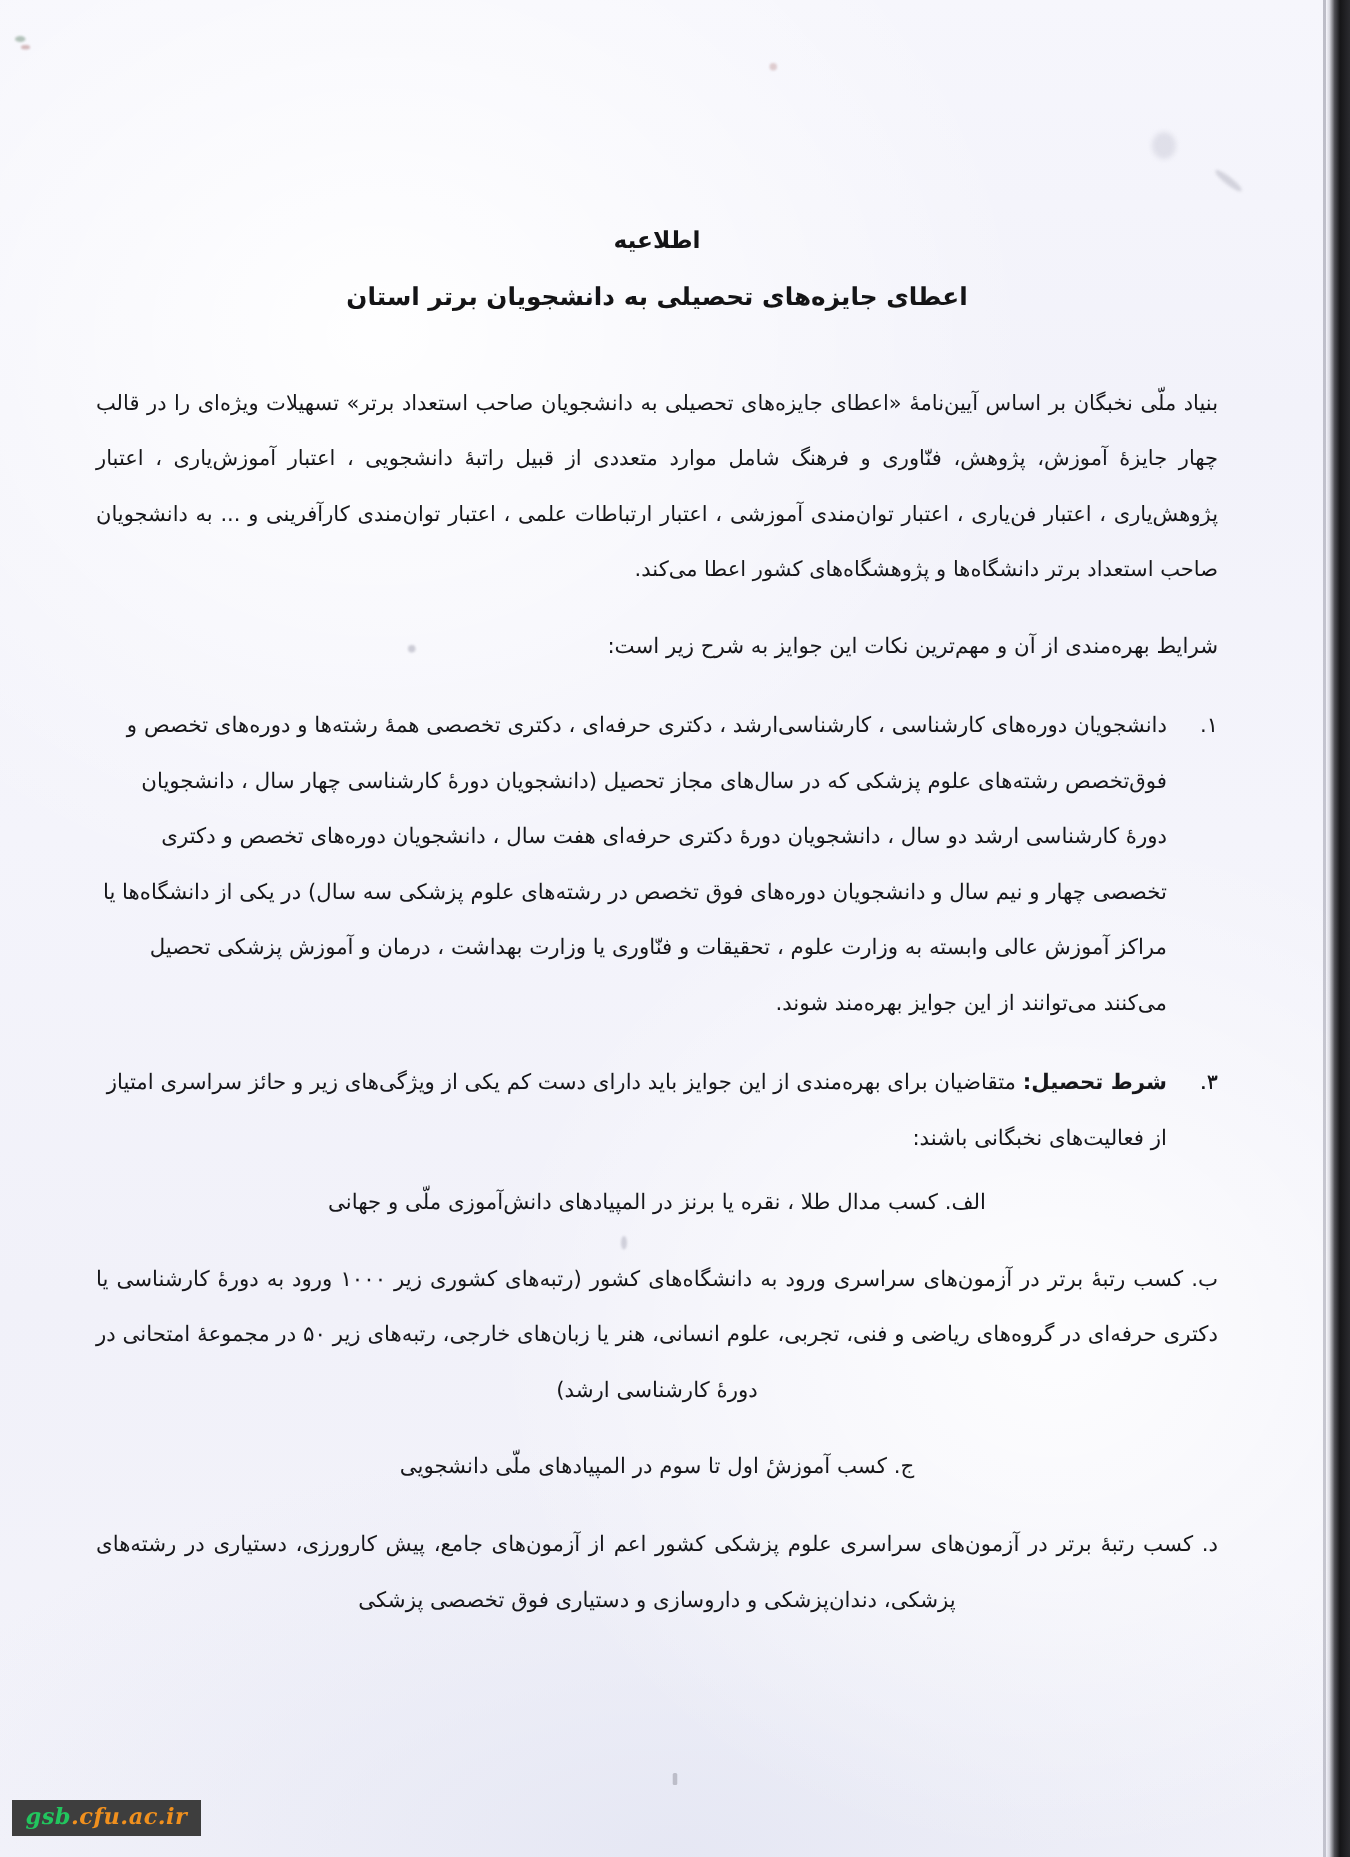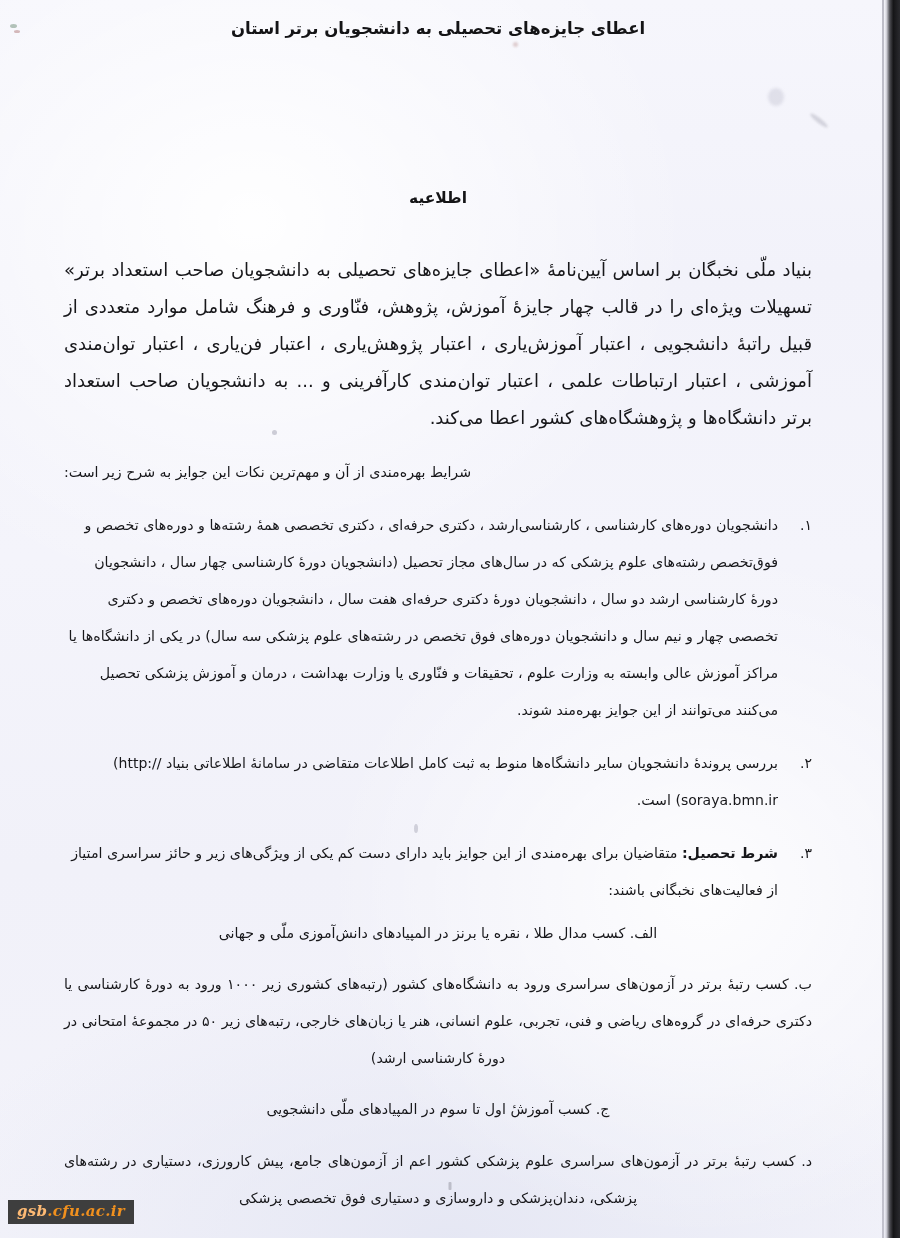--- a/index.html
+++ b/index.html
@@ -75,41 +75,41 @@
     color: #141416;
   }
   #title-1 { margin-top: 151px; }
   #title-2 {
     margin-top: 19px;
     font-size: 16.5px;
   }
 
   
   .para {
-    font-size: 18px;
+    font-size: 14px;
     line-height: 37px;
     text-align: justify;
     text-align-last: right;
     color: #17171a;
   }
 
   #intro-para {
     margin-top: 44px;
   }
 
   .line-right {
     font-size: 14.2px;
     line-height: 37px;
     text-align: right;
     color: #17171a;
   }
 
   #conditions-lead {
     margin-top: 2px;
-    text-align: left;
+    text-align: right;
   }
 
   
   ol.numbered {
     list-style: none;
     margin: 0;
     padding: 0;
   }
   ol.numbered > li {
     position: relative;
@@ -176,21 +176,21 @@
     padding: 4px 9px 5px 9px;
     font-family: "DejaVu Serif", "Liberation Serif", serif;
     font-style: italic;
     font-weight: bold;
     font-size: 15px;
     letter-spacing: 0.3px;
     direction: ltr;
     white-space: nowrap;
     line-height: 1;
   }
-  #watermark .wm-white { color: #fdba74; margin-top: 38px; }
+  #watermark .wm-white { color: #22c55e; margin-top: 38px; }
   #watermark .wm-orange { color: #f0901e; }
 
   
   #bottom-mark {
     position: absolute;
     left: 50%;
     bottom: 48px;
     transform: translateX(-50%);
     width: 3px;
     height: 8px;
@@ -206,40 +206,39 @@
   <div class="blemish" style="left:768px; top:88px; width:16px; height:18px; background:rgba(205,205,218,0.55); filter:blur(1.6px);"></div>
   <div class="blemish" style="left:808px; top:118px; width:22px; height:5px; background:rgba(170,170,185,0.45); transform:rotate(38deg); filter:blur(1.1px);"></div>
   <div class="blemish" style="left:10px; top:24px; width:7px; height:4px; background:rgba(120,150,130,0.55); filter:blur(0.6px);"></div>
   <div class="blemish" style="left:14px; top:30px; width:6px; height:3px; background:rgba(175,120,120,0.5); filter:blur(0.6px);"></div>
   <div class="blemish" style="left:513px; top:42px; width:5px; height:5px; background:rgba(190,150,150,0.45); filter:blur(0.8px);"></div>
   <div class="blemish" style="left:272px; top:430px; width:5px; height:5px; background:rgba(160,160,175,0.5); filter:blur(0.7px);"></div>
   <div class="blemish" style="left:414px; top:824px; width:4px; height:9px; background:rgba(165,165,180,0.45); filter:blur(0.7px);"></div>
 
   <div id="content">
 
+    <div class="doc-title" id="title-1">اطلاعیه</div>
+
     <div class="doc-title" id="title-2">اعطای جایزه‌های تحصیلی به دانشجویان برتر استان</div>
-
-    <div class="doc-title" id="title-1">اطلاعیه</div>
 
     <p class="para" id="intro-para">بنیاد ملّی نخبگان بر اساس آیین‌نامهٔ «اعطای جایزه‌های تحصیلی به دانشجویان صاحب استعداد برتر» تسهیلات ویژه‌ای را در قالب چهار جایزهٔ آموزش، پژوهش، فنّاوری و فرهنگ شامل موارد متعددی از قبیل راتبهٔ دانشجویی ، اعتبار آموزش‌یاری ، اعتبار پژوهش‌یاری ، اعتبار فن‌یاری ، اعتبار توان‌مندی آموزشی ، اعتبار ارتباطات علمی ، اعتبار توان‌مندی کارآفرینی و ... به دانشجویان صاحب استعداد برتر دانشگاه‌ها و پژوهشگاه‌های کشور اعطا می‌کند.</p>
 
     <p class="line-right" id="conditions-lead">شرایط بهره‌مندی از آن و مهم‌ترین نکات این جوایز به شرح زیر است:</p>
 
     <ol class="numbered">
       <li>
         <span class="marker">۱.</span>
         <span class="li-body">دانشجویان دوره‌های کارشناسی ، کارشناسی‌ارشد ، دکتری حرفه‌ای ، دکتری تخصصی همهٔ رشته‌ها و دوره‌های تخصص و فوق‌تخصص رشته‌های علوم پزشکی که در سال‌های مجاز تحصیل (دانشجویان دورهٔ کارشناسی چهار سال ، دانشجویان دورهٔ کارشناسی ارشد دو سال ، دانشجویان دورهٔ دکتری حرفه‌ای هفت سال ، دانشجویان دوره‌های تخصص و دکتری تخصصی چهار و نیم سال و دانشجویان دوره‌های فوق تخصص در رشته‌های علوم پزشکی سه سال) در یکی از دانشگاه‌ها یا مراکز آموزش عالی وابسته به وزارت علوم ، تحقیقات و فنّاوری یا وزارت بهداشت ، درمان و آموزش پزشکی تحصیل می‌کنند می‌توانند از این جوایز بهره‌مند شوند.</span>
       </li>
     </ol>
 
 
     <ol class="numbered">
       <li>
         <span class="marker">۲.</span>
-        <span class="li-body last-center"><span>بررسی پروندهٔ دانشجویان سایر دانشگاه‌ها منوط به ثبت کامل اطلاعات متقاضی در سامانهٔ اطلاعاتی بنیاد</span> <span class="latin">(</span><span class="latin">http:// soraya.bmn.ir</span><span>) است.</span></span>
       </li>
     </ol>
 
     <ol class="numbered">
       <li>
         <span class="marker">۳.</span>
         <span class="li-body last-center"><span class="bold-label">شرط تحصیل:</span> <span>متقاضیان برای بهره‌مندی از این جوایز باید دارای دست کم یکی از ویژگی‌های زیر و حائز سراسری امتیاز از فعالیت‌های نخبگانی باشند:</span></span>
       </li>
     </ol>
 

